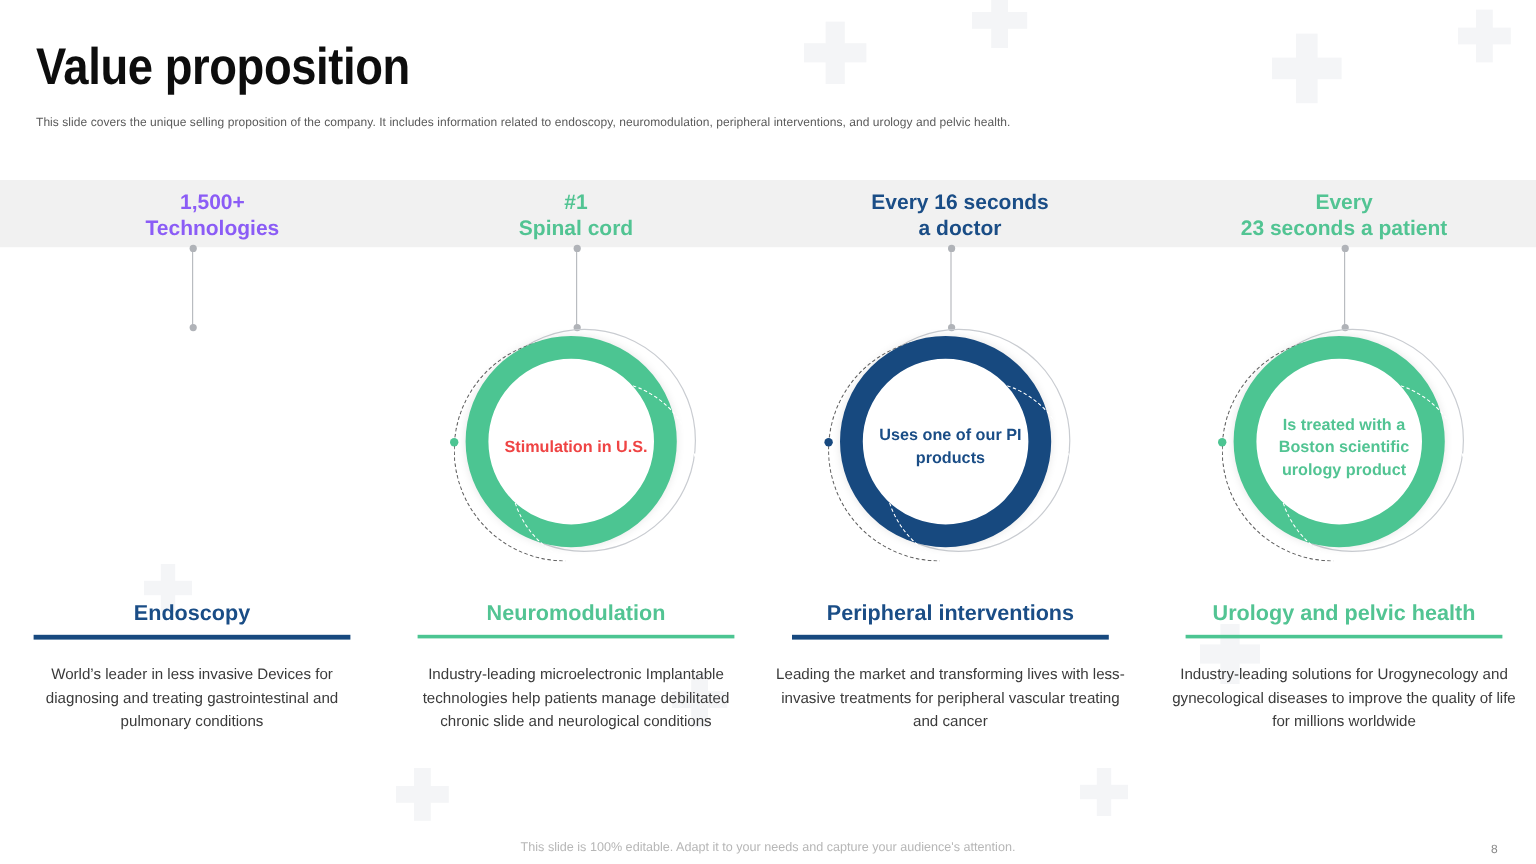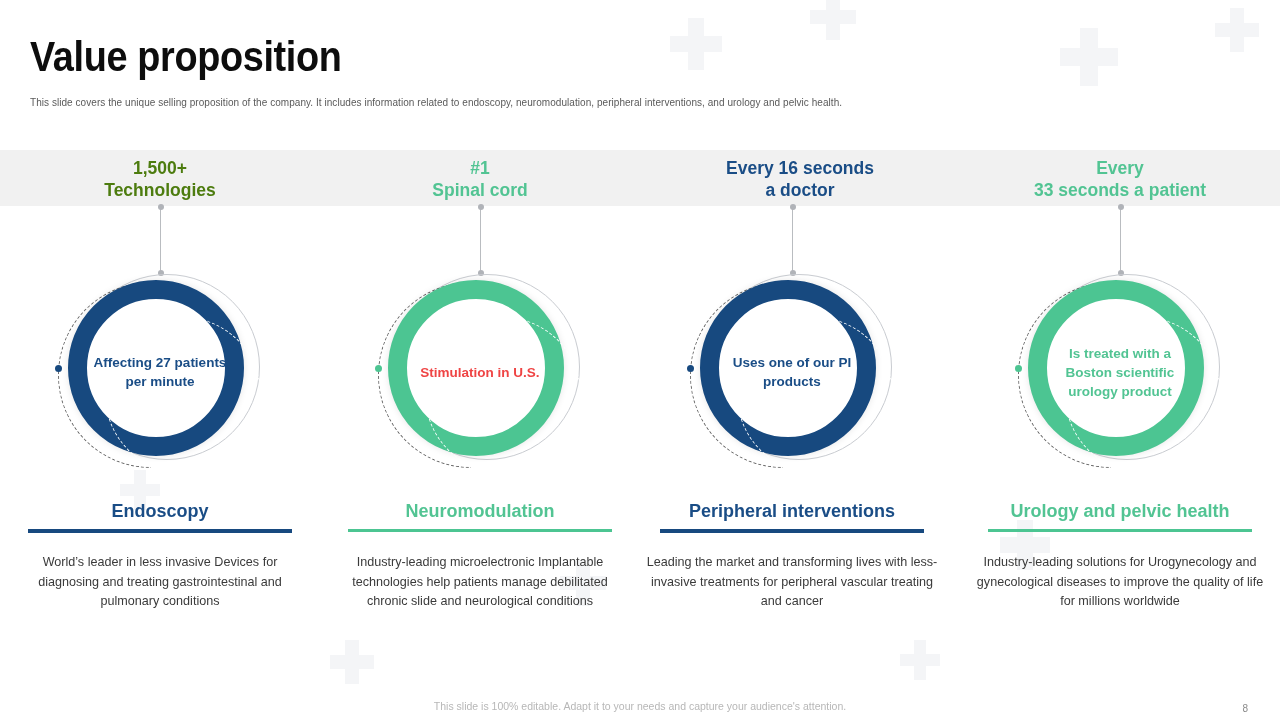--- a/index.html
+++ b/index.html
@@ -269,50 +269,41 @@
   <div class="plus" style="left:560px;  top:560px;  width:46px; height:46px;"></div>
   <div class="plus" style="left:120px;  top:470px;  width:40px; height:40px;"></div>
   <div class="plus" style="left:430px;  top:330px;  width:46px; height:46px;"></div>
 </div>
 
 <div class="slide-title">Value proposition</div>
 <div class="slide-subtitle">This slide covers the unique selling proposition of the company. It includes information related to endoscopy, neuromodulation, peripheral interventions, and urology and pelvic health.</div>
 
 <div class="stat-band"></div>
 
-<div class="stat-head" id="stat-0" style="left: 0px; color: #4d7c0f;">
+<div class="stat-head" id="stat-0" style="left: 17px; color: #8b5cf6;">
   <span class="l1">1,500+</span>
   <span class="l2">Technologies</span>
 </div>
 <div class="stat-head" id="stat-1" style="left: 320px; color: rgb(82, 196, 147);">
   <span class="l1">#1</span>
   <span class="l2">Spinal cord</span>
 </div>
 <div class="stat-head" id="stat-2" style="left: 640px; color: rgb(26, 77, 134);">
   <span class="l1">Every 16 seconds</span>
   <span class="l2">a doctor</span>
 </div>
 <div class="stat-head" id="stat-3" style="left: 960px; color: rgb(82, 196, 147);">
   <span class="l1">Every</span>
-  <span class="l2">33 seconds a patient</span>
+  <span class="l2">23 seconds a patient</span>
 </div>
 
 <div class="col" id="col-0" style="left: 0px;">
   <div class="connector">
     <span class="dot-top"></span>
     <span class="dot-bot"></span>
-  </div>
-  <div class="circle-wrap">
-    <div class="outer-arc"></div>
-    <div class="dash-arc"></div>
-    <div class="dash-dot" style="background: rgb(23, 73, 127);"></div>
-    <div class="ring" style="border-color: rgb(23, 73, 127);">
-      <div class="ring-dash"></div>
-    </div>
-    <div class="circle-text" style="color: rgb(26, 77, 134);">Affecting 27 patients per minute</div>
   </div>
   <div class="cat-title" style="color: rgb(26, 77, 134);">Endoscopy</div>
   <div class="cat-rule blue"></div>
   <div class="cat-desc">World’s leader in less invasive Devices for diagnosing and treating gastrointestinal and pulmonary conditions</div>
 </div>
 
 <div class="col" id="col-1" style="left: 320px;">
   <div class="connector">
     <span class="dot-top"></span>
     <span class="dot-bot"></span>

